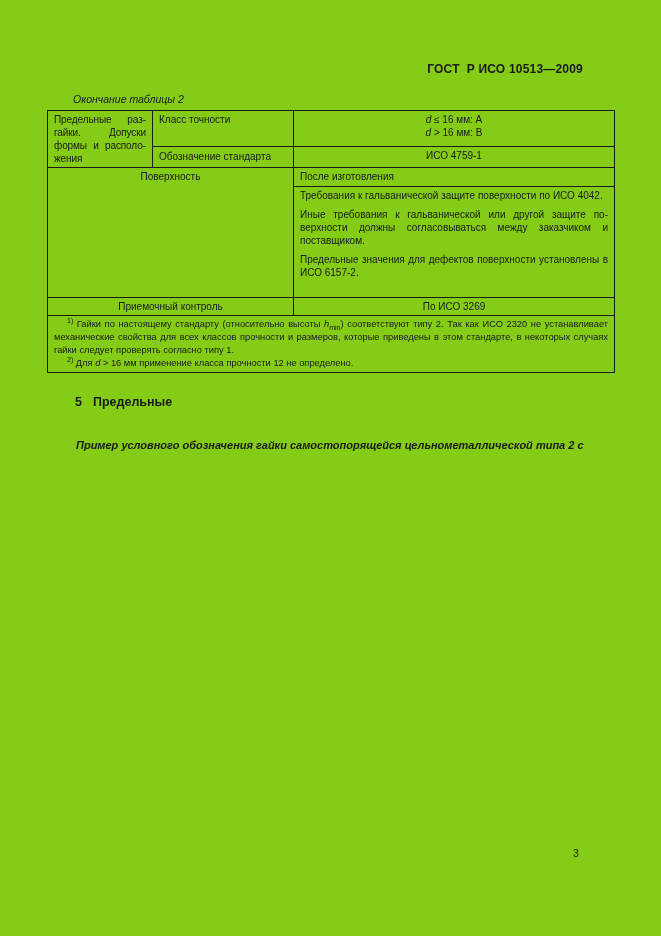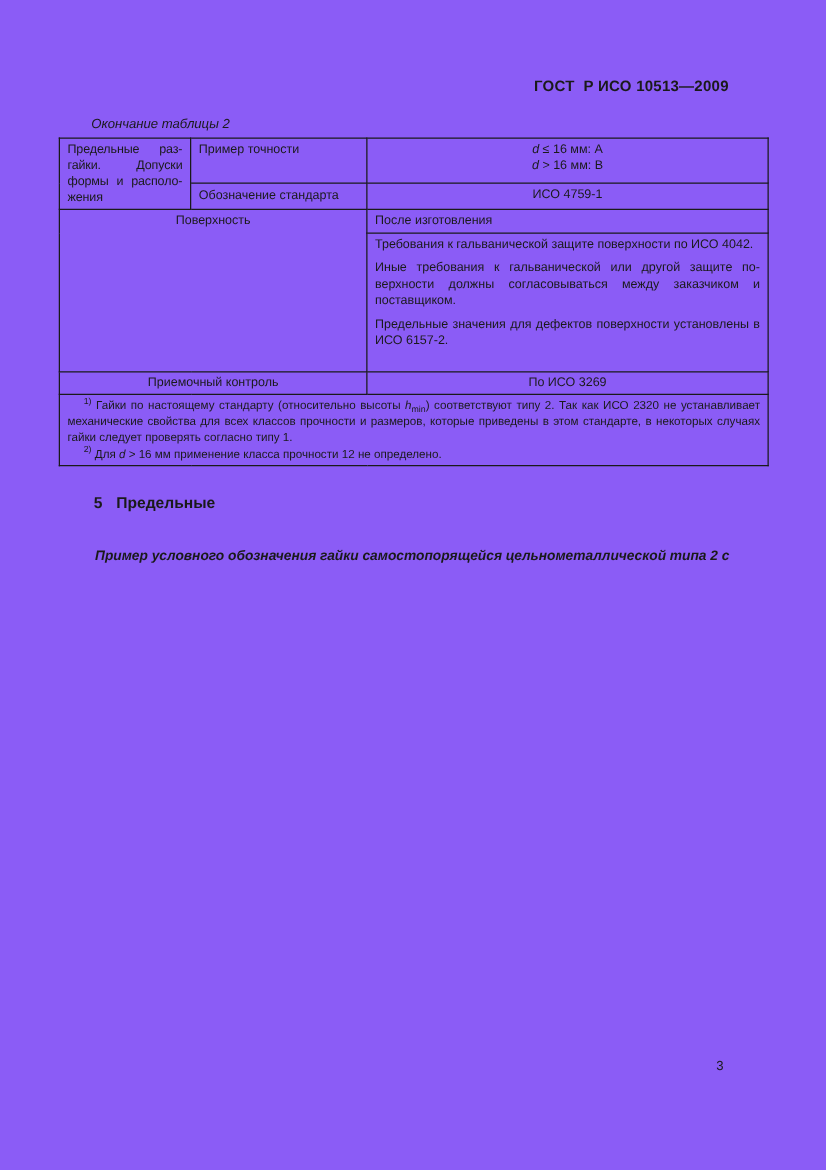--- a/index.html
+++ b/index.html
@@ -1,19 +1,19 @@
 <!DOCTYPE html>
 <html lang="ru"><head>
 <meta charset="utf-8">
 <style>
   html,body{margin:0;padding:0;background:#ffffff;}
   .page{
     position:relative;
     width:661px;height:936px;
-    background:#8b5cf6;
+    background:#84cc16;
     color:#1a1a1a;
     font-family:"Liberation Sans",sans-serif;
     overflow:hidden;
   }
   .doc-header{
     position:absolute;top:62px;left:47px;width:536px;
     text-align:right;font-weight:bold;font-size:12px;
     letter-spacing:.2px;white-space:pre;
   }
   .table-caption{
@@ -78,21 +78,21 @@
 
   <table class="spec-table">
     <colgroup>
         <col class="c1">
         <col class="c2">
         <col class="c3">
       </colgroup>
     <tbody>
       <tr class="r1">
         <td class="cell-limits" rowspan="2">Предельные раз­гайки. Допуски формы и располо­жения</td>
-        <td class="cell-param">Пример точности</td>
+        <td class="cell-param">Класс точности</td>
         <td class="cell-val">
           <div class="val-line"><i>d</i><span> ≤ 16 мм: А</span></div>
           <div class="val-line"><i>d</i><span> &gt; 16 мм: В</span></div>
         </td>
       </tr>
       <tr class="r2">
         <td class="cell-param">Обозначение стандарта</td>
         <td class="cell-val">ИСО 4759-1</td>
       </tr>
       <tr class="r3">

